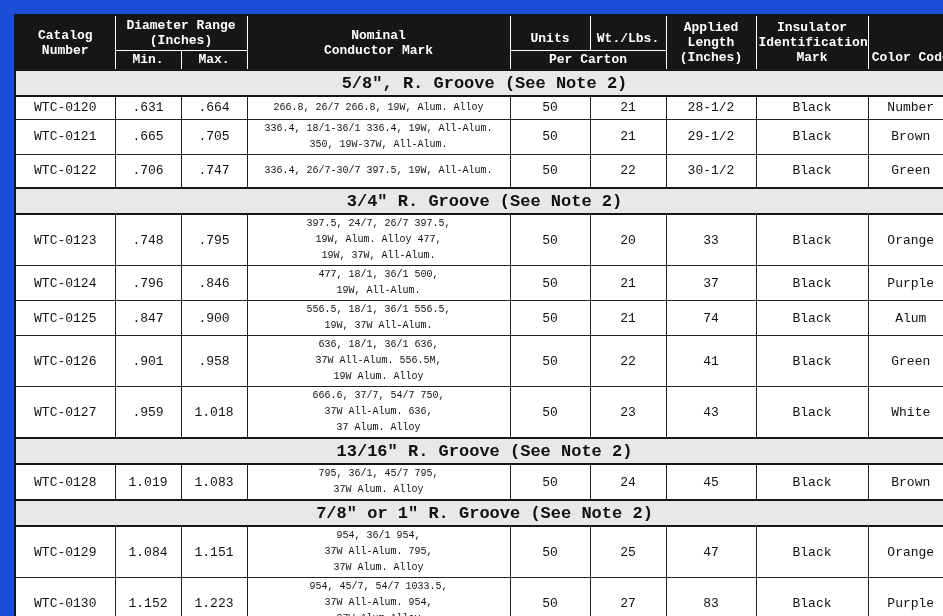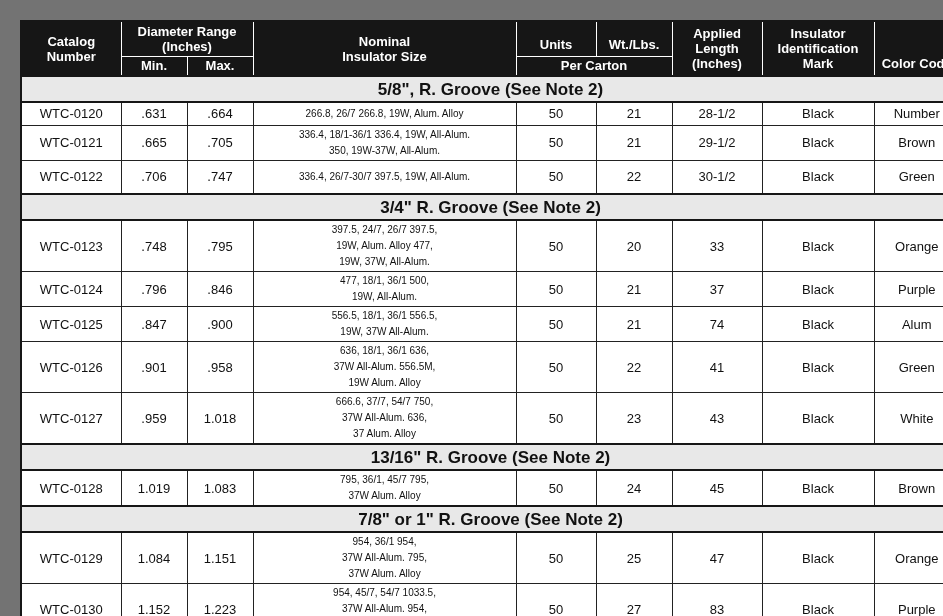--- a/index.html
+++ b/index.html
@@ -1,21 +1,21 @@
 <!DOCTYPE html>
 <html><head>
 <meta charset="utf-8">
 <style>
   html, body { margin: 0; padding: 0; background: #ffffff; }
   .page {
     width: 943px; height: 616px;
     box-sizing: border-box;
-    padding: 20px;
-    background: #737373;
-    font-family: Liberation Sans, sans-serif;
+    padding: 14px;
+    background: #1d4ed8;
+    font-family: Liberation Mono, monospace;
     color: #111111;
   }
   table.catalog {
     border-collapse: collapse;
     table-layout: fixed;
     width: 939px;
     border: 2px solid #161616;
   }
   
   thead th {
@@ -73,21 +73,21 @@
         <col style="width:112px">
         <col style="width:86px">
     </colgroup>
     <thead>
       <tr class="h1">
         <th rowspan="2" class="no-left">Catalog
 Number</th>
         <th colspan="2" class="split-bottom">Diameter Range
 (Inches)</th>
         <th rowspan="2">Nominal
-Insulator Size</th>
+Conductor Mark</th>
         <th class="split-bottom align-bottom">Units</th>
         <th class="split-bottom align-bottom">Wt./Lbs.</th>
         <th rowspan="2">Applied
 Length
 (Inches)</th>
         <th rowspan="2">Insulator
 Identification
 Mark</th>
         <th rowspan="2" class="align-bottom">Color Code</th>
       </tr>

